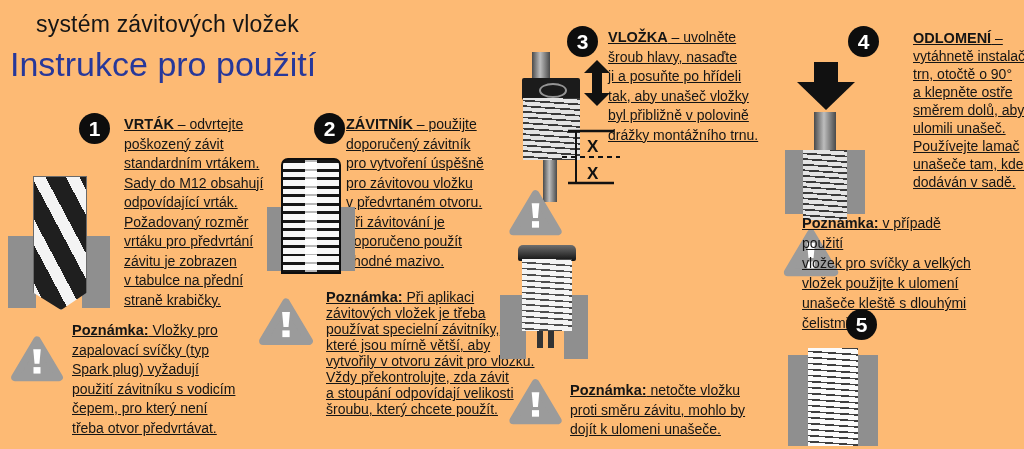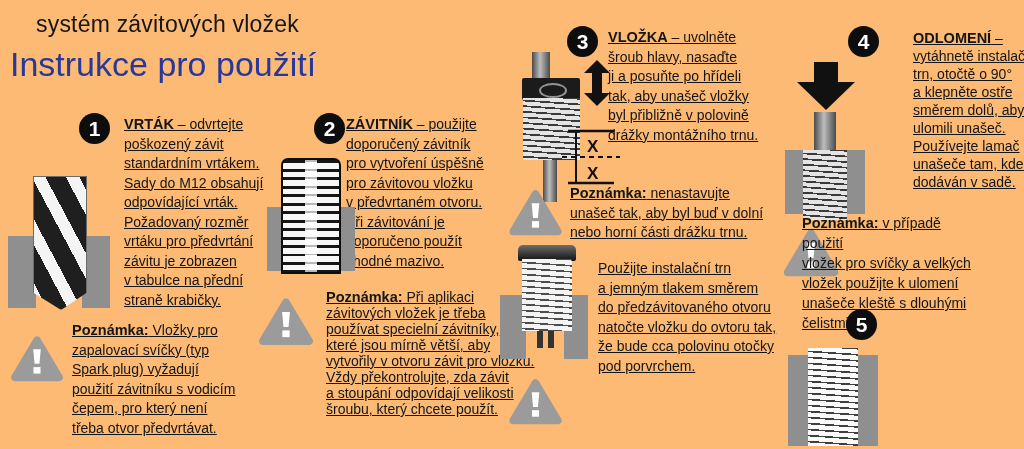--- a/index.html
+++ b/index.html
@@ -128,45 +128,39 @@
       <text x="25" y="24" font-size="17" font-weight="bold" fill="#111">X</text>
       <text x="25" y="51" font-size="17" font-weight="bold" fill="#111">X</text>
     </svg>
   </div>
 
   <svg class="tri" style="left:508px;top:188px" width="55" height="50" viewBox="0 0 100 92">
     <path d="M50 11 L91 80 L9 80 Z" fill="#9b9b9b" stroke="#9b9b9b" stroke-width="14" stroke-linejoin="round"></path>
     <path d="M43 28 h14 l-2.5 27 h-9 Z" fill="#fff"></path>
     <rect x="43.5" y="61" width="13" height="12" fill="#fff"></rect>
   </svg>
-  <div class="txt" style="left:570px;top:184px;width:252px"><b>Poznámka:</b><span> nenastavujte
-unašeč tak, aby byl buď v dolní
-nebo horní části drážku trnu.</span></div>
 
   <div class="part" style="left:500px;top:245px;width:88px;height:116px">
     <div class="part" style="left:18px;top:0;width:58px;height:16px;background:linear-gradient(180deg,#6e6e6e,#101010);border-radius:5px 5px 2px 2px"></div>
     <div class="part gray" style="left:0;top:50px;width:26px;height:64px"></div>
     <div class="part gray" style="left:64px;top:50px;width:24px;height:64px"></div>
     <div class="part coil-light" style="left:22px;top:14px;width:50px;height:72px"></div>
     <div class="part" style="left:37px;top:86px;width:6px;height:17px;background:#333"></div>
     <div class="part" style="left:48px;top:86px;width:6px;height:17px;background:#333"></div>
   </div>
 
-  <div class="txt" style="left:598px;top:259px;width:240px">Použijte instalační trn
-a jemným tlakem směrem
-do předzávitovaného otvoru
-natočte vložku do ovtoru tak,
-že bude cca polovinu otočky
-pod porvrchem.</div>
 
   <svg class="tri" style="left:508px;top:377px" width="55" height="50" viewBox="0 0 100 92">
     <path d="M50 11 L91 80 L9 80 Z" fill="#9b9b9b" stroke="#9b9b9b" stroke-width="14" stroke-linejoin="round"></path>
     <path d="M43 28 h14 l-2.5 27 h-9 Z" fill="#fff"></path>
     <rect x="43.5" y="61" width="13" height="12" fill="#fff"></rect>
   </svg>
+  <div class="txt" style="left:570px;top:381px;width:252px"><b>Poznámka:</b><span> netočte vložku
+proti směru závitu, mohlo by
+dojít k ulomeni unašeče.</span></div>
 
   <div class="badge" style="left:848px;top:26px">
     <span>4</span>
   </div>
   <div class="txt" style="left:913px;top:29px;width:143px;line-height:18px"><b>ODLOMENÍ</b><span> –
 vytáhnetě instalační
 trn, otočtě o 90°
 a klepněte ostře
 směrem dolů, abyste
 ulomili unašeč.

